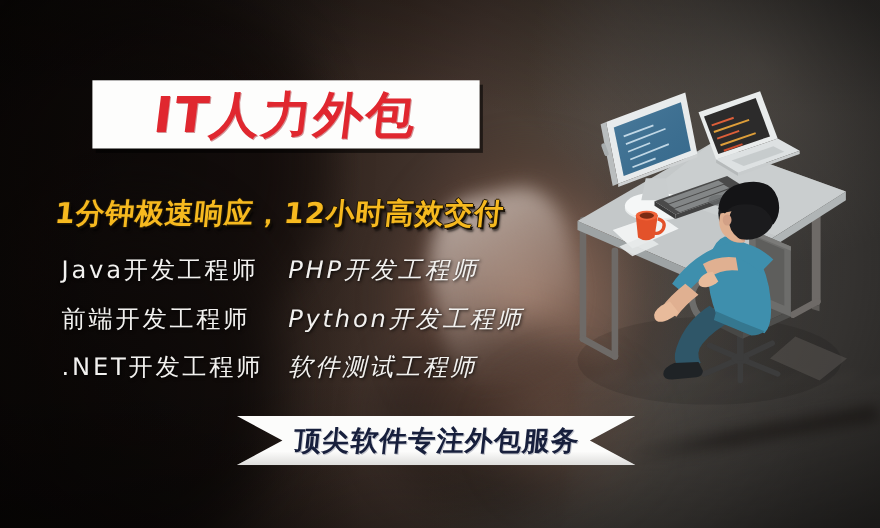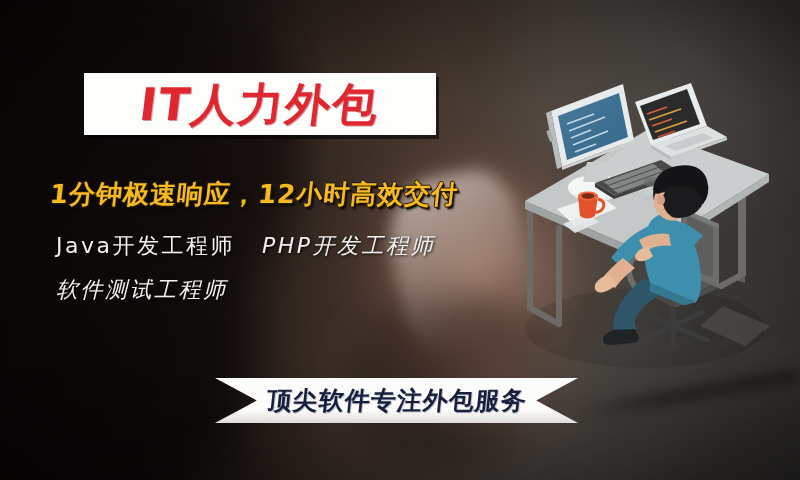--- a/index.html
+++ b/index.html
@@ -291,20 +291,25 @@
   </div>
 
   <div class="subtitle">1分钟极速响应，12小时高效交付</div>
 
   <div class="services">
     <div class="svc-row">
       <span class="svc-item svc-col-a">Java开发工程师</span>
       <span class="svc-item svc-col-b">PHP开发工程师</span>
     </div>
     <div class="svc-row">
+      <span class="svc-item svc-col-a">前端开发工程师</span>
+      <span class="svc-item svc-col-b">Python开发工程师</span>
+    </div>
+    <div class="svc-row">
+      <span class="svc-item svc-col-a">.NET开发工程师</span>
       <span class="svc-item svc-col-b">软件测试工程师</span>
     </div>
   </div>
 
   <div class="ribbon">
     <span class="ribbon-text">顶尖软件专注外包服务</span>
   </div>
   <div class="ribbon-shade"></div>
 
   <div class="illustration">

